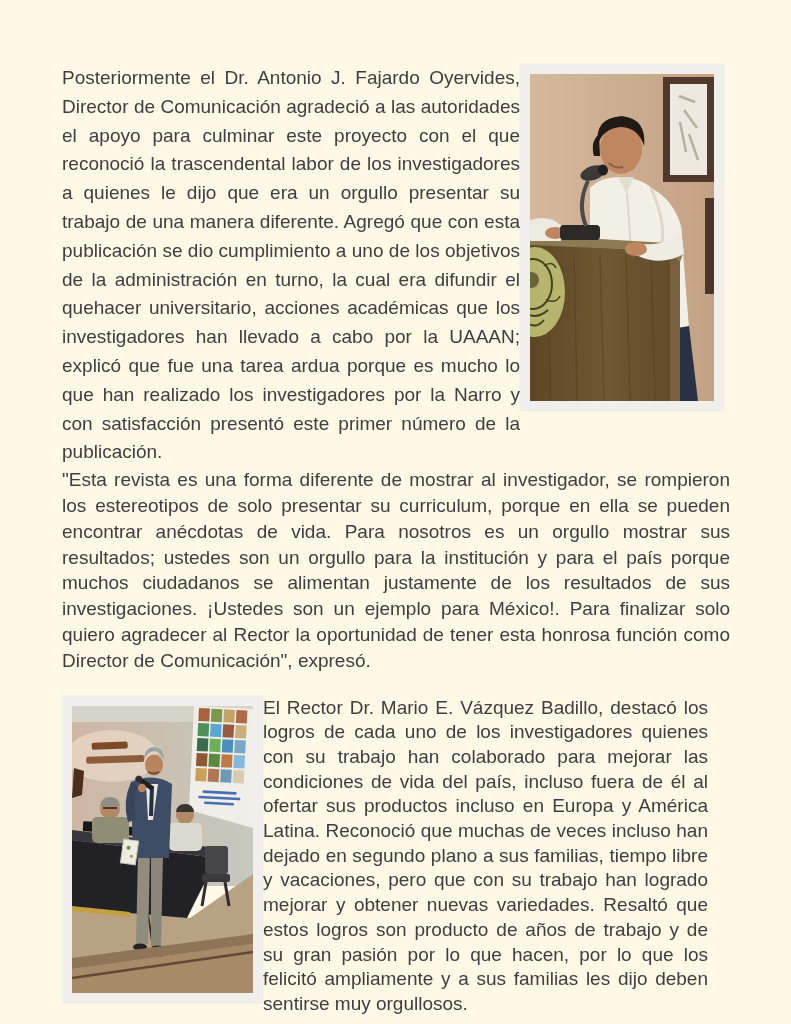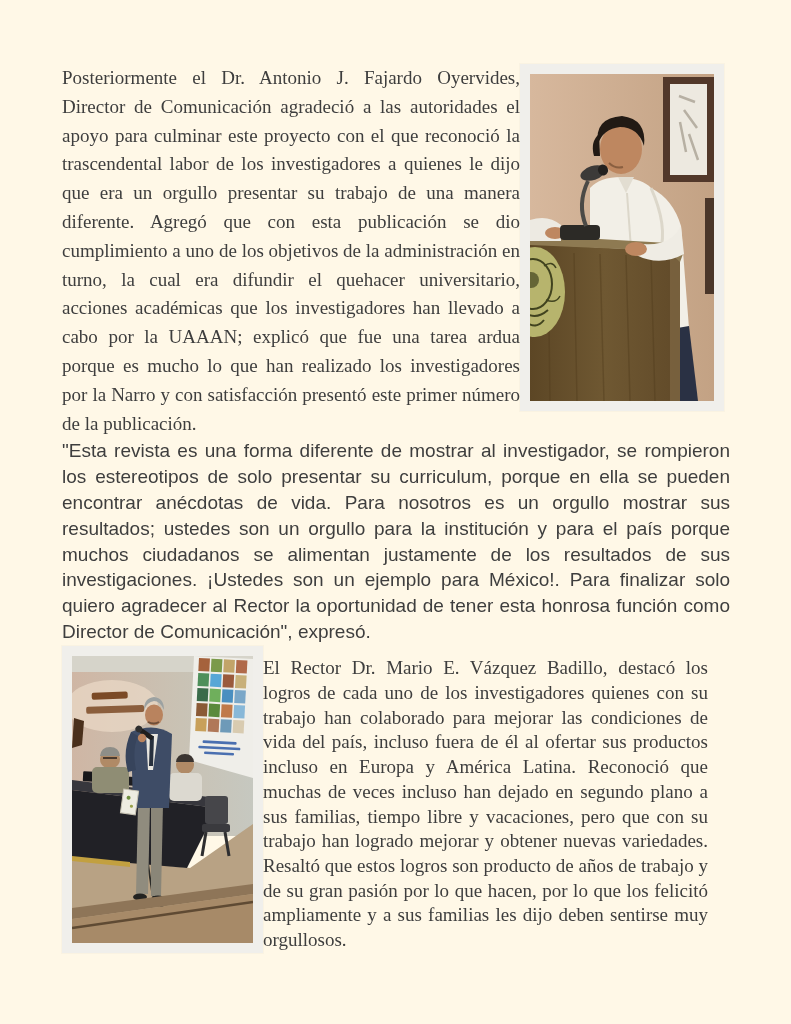--- a/index.html
+++ b/index.html
@@ -5,25 +5,25 @@
   html,body{margin:0;padding:0;}
   body{
     width:791px;height:1024px;
     background:#FFF8E7;
     font-family:"Liberation Sans","DejaVu Sans",sans-serif;
     color:#3E3E3E;
     overflow:hidden;
   }
   .page{box-sizing:border-box;width:791px;height:1024px;padding:64px 61px 0 62px;}
   p.para{margin:0;text-align:justify;font-size:19px;color:#3E3E3E;}
-  .row{display:flex;align-items:flex-start;font-family:Liberation Serif, serif;}
+  .row{display:flex;align-items:flex-start;}
   .p1{width:458px;line-height:28.8px;}
   .p2{width:668px;line-height:25.8px;margin-top:21px;}
   .p3{width:445px;line-height:24.7px;margin-left:12px;}
-  .row-bottom{margin-top:1px;align-items:flex-end;}
+  .row-bottom{margin-top:22px;}
   figure.photo{
     margin:0;padding:0;
     border:10px solid #F0EFEB;
     box-shadow:0 0 0 1px rgba(0,0,0,0.02);
     line-height:0;
     flex:none;
   }
   .photo-top{margin-left:6px;width:184px;height:327px;}
   .photo-bottom{margin-left:10px;margin-top:7px;width:181px;height:287px;}
   .photo svg{display:block;width:100%;height:100%;}

